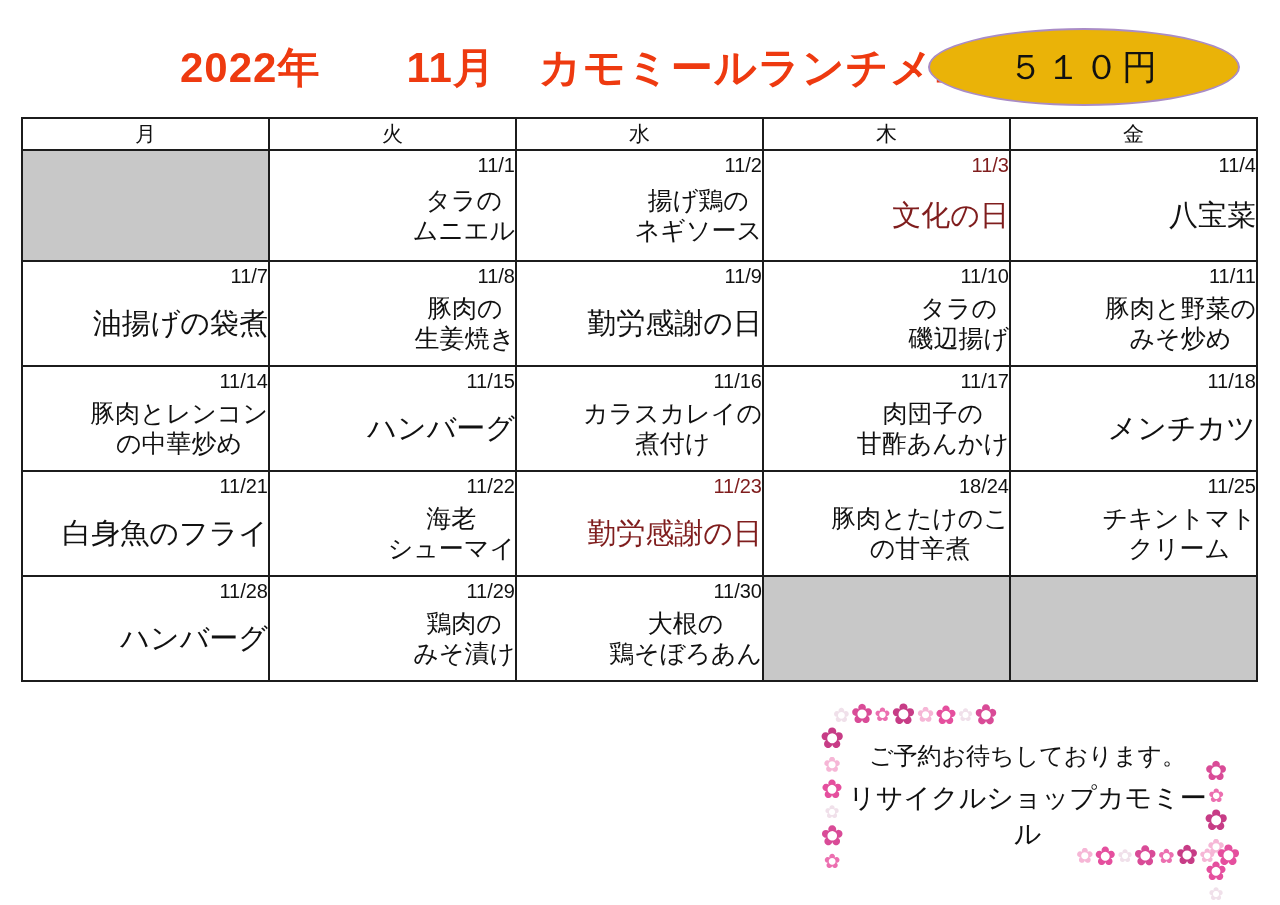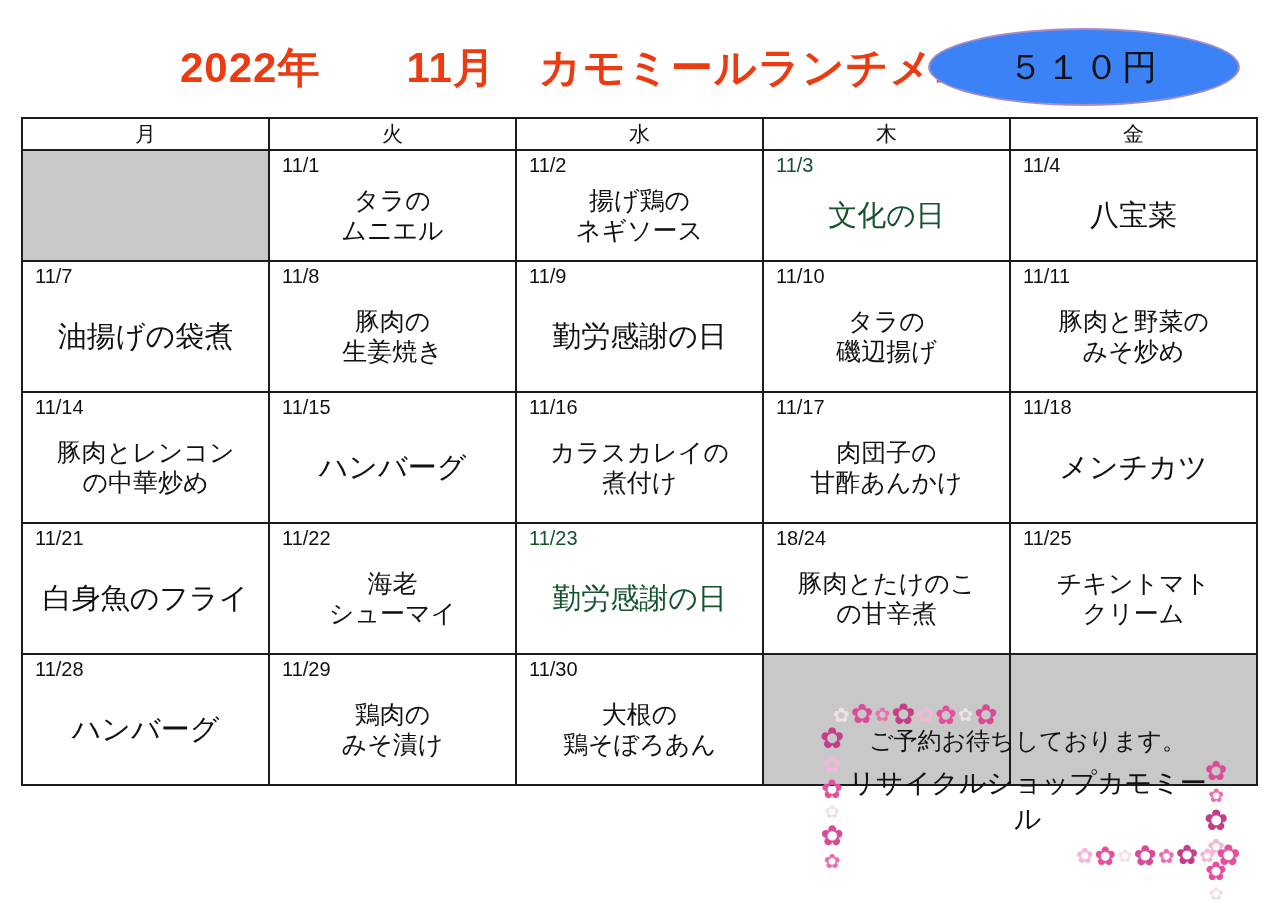--- a/index.html
+++ b/index.html
@@ -14,57 +14,57 @@
   
   .title {
     position: absolute; left: 180px; top: 40px;
     font-size: 42px; font-weight: 800; letter-spacing: 1px;
     color: #ee3a10; white-space: nowrap;
   }
   .price-oval {
     position: absolute; left: 928px; top: 28px; width: 312px; height: 78px;
     border: 2px solid #a98cc6; border-radius: 50%;
     display: flex; align-items: center; justify-content: center;
-    background: #3b82f6;
+    background: #eab308;
   }
   .price-oval .price-text { font-size: 35px; letter-spacing: 3px; color: #111; }
 
   
   table.calendar {
     position: absolute; left: 21px; top: 117px; width: 1237px;
     border-collapse: collapse; table-layout: fixed;
     border: 2px solid #1c1c1c;
   }
   table.calendar th, table.calendar td { border: 2px solid #1c1c1c; }
   table.calendar th {
     height: 24px; font-size: 21px; font-weight: 400; text-align: center;
     background: #fff; padding: 1px 0;
   }
-  table.calendar td { height: 131px; vertical-align: top; padding: 0; }
+  table.calendar td { height: 105px; vertical-align: top; padding: 0; }
   table.calendar tr.row-0 td { height: 111px; }
-  td .cell { display: flex; flex-direction: column; height: 100%; }
+  td .cell { display: flex; flex-direction: column; height: 100%; align-items: flex-end; }
   .cell .date { font-size: 20px; padding: 3px 0 0 12px; line-height: 1.1; }
   .cell .menu {
     flex: 1; display: flex; align-items: center; justify-content: center;
     text-align: center; font-size: 25px; line-height: 1.18;
     white-space: pre-line; padding-bottom: 5px;
   }
   .cell .menu.single { font-size: 29px; }
   td.gray { background: #c8c8c8; }
-  td.holiday .date, td.holiday .menu { color: #14532d; }
+  td.holiday .date, td.holiday .menu { color: #7f1d1d; }
 
   
   .note {
     position: absolute; left: 24px; top: 687px;
     font-size: 23px; color: #111; white-space: nowrap;
   }
 
   
   .contact {
-    position: absolute; left: 845px; top: 725px; width: 365px;
+    position: absolute; left: 845px; top: 740px; width: 365px;
     text-align: center;
   }
   .contact .line1 { font-size: 24px; margin-bottom: 8px; }
   .contact .line2 { font-size: 27px; margin-bottom: 7px; }
   .contact .phone { font-size: 28px; letter-spacing: 1px; }
 
   
   .strip { position: absolute; display: flex; pointer-events: none; }
   .strip.h { flex-direction: row; align-items: center; gap: 1px; }
   .strip.v { flex-direction: column; align-items: center; gap: 1px; }

